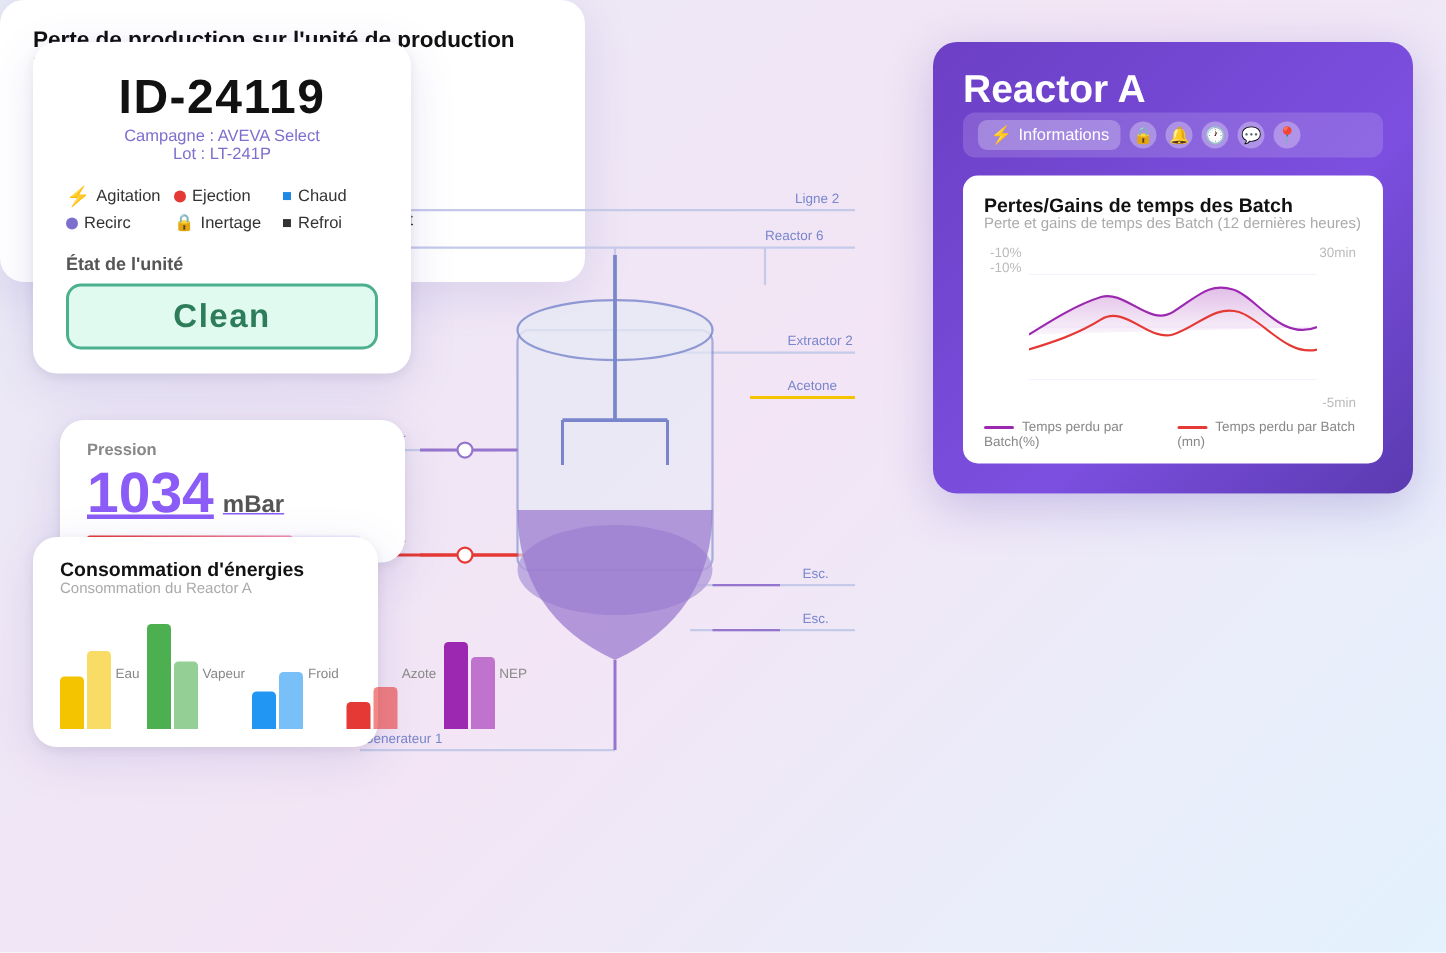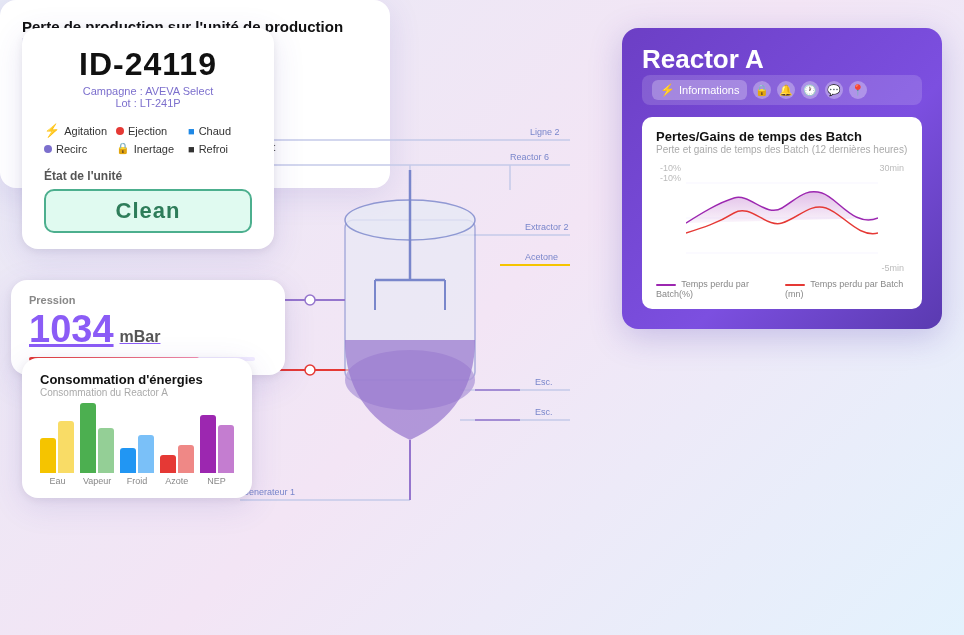--- a/index.html
+++ b/index.html
@@ -86,23 +86,23 @@
       text-align: center;
       padding: 7px 0;
       font-size: 22px;
       font-weight: 700;
       color: #2e7d5a;
       letter-spacing: 1px;
     }
 
     
     .pression-card {
-      left: 11px;
+      left: 40px;
       top: 280px;
-      width: 274px;
+      width: 230px;
       padding: 14px 30px 14px 18px;
       z-index: 4;
     }
     .pression-label {
       font-size: 11px;
       color: #888;
       font-weight: 600;
     }
     .pression-value {
       font-size: 38px;
@@ -153,21 +153,20 @@
     }
     .bar-chart {
       display: flex;
       align-items: flex-end;
       gap: 5px;
       height: 80px;
       padding-top: 4px;
     }
     .bar-group {
       display: flex;
-      flex-direction: column;
       align-items: center;
       gap: 3px;
       flex: 1;
     }
     .bar {
       border-radius: 3px 3px 0 0;
       width: 16px;
     }
     .bar-label {
       font-size: 9px;

